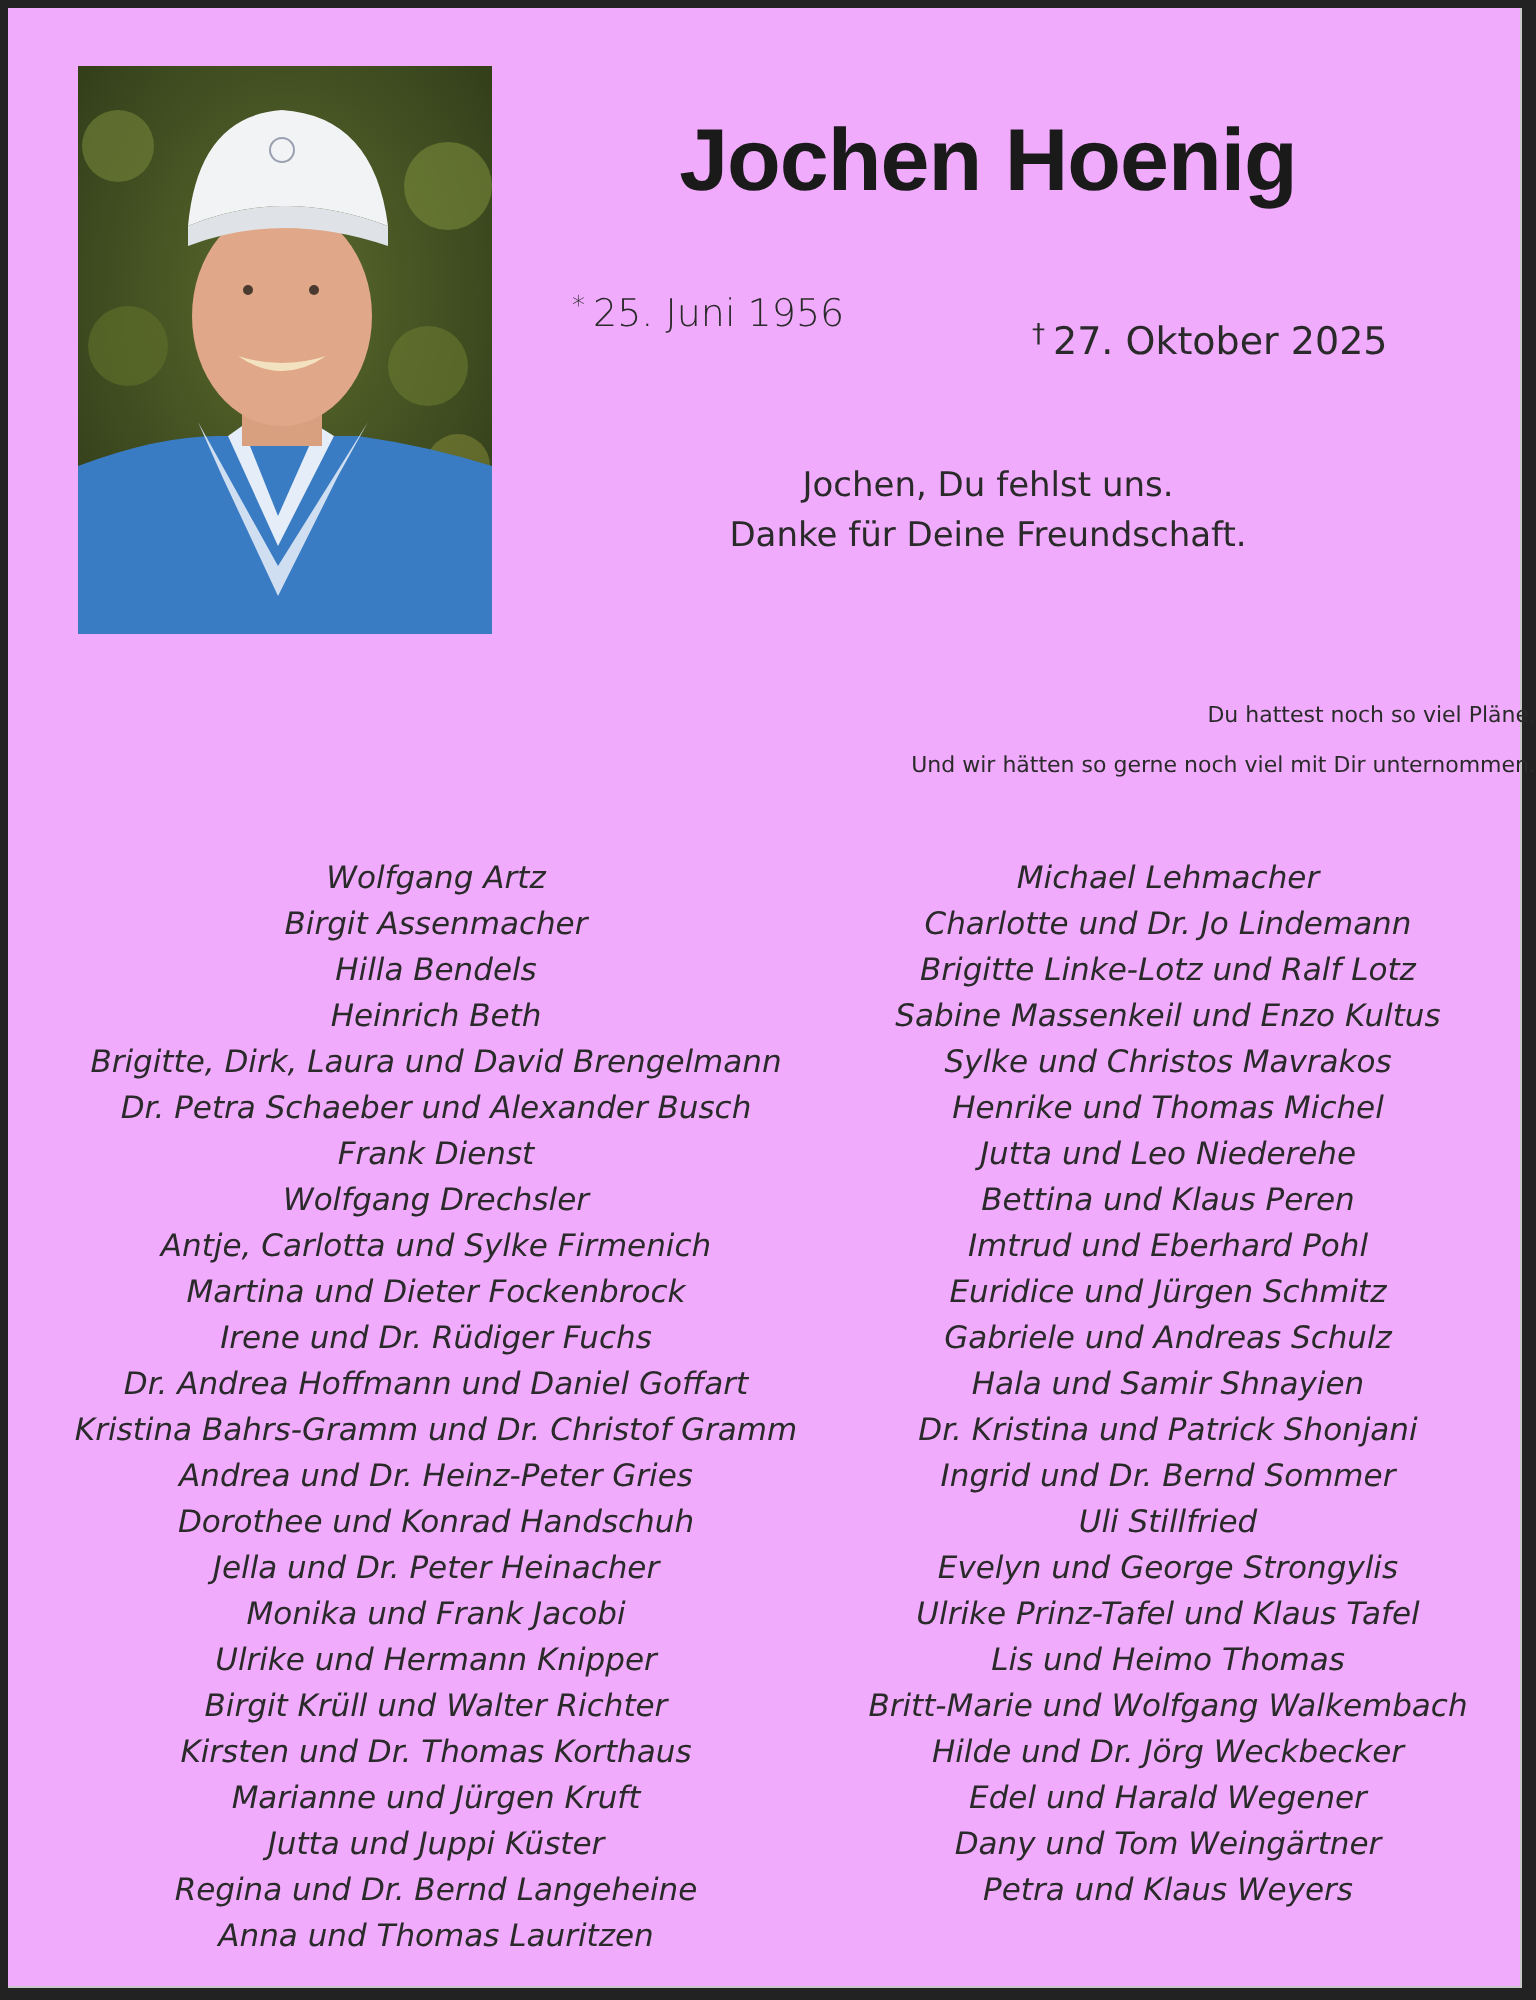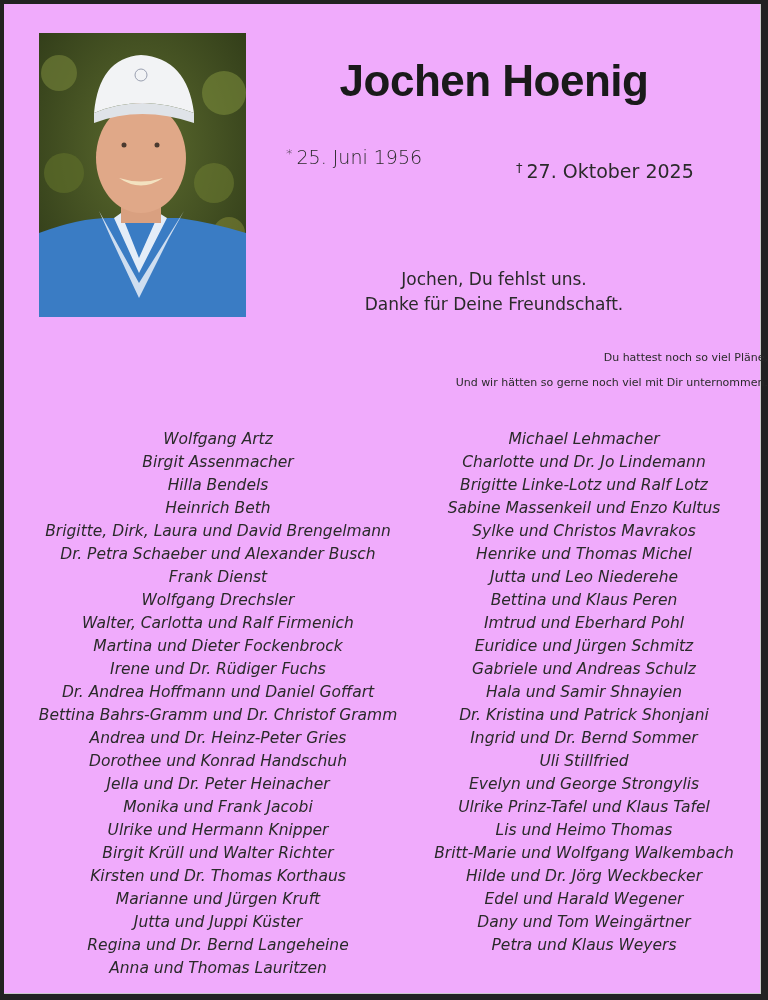--- a/index.html
+++ b/index.html
@@ -32,21 +32,21 @@
     font-size: 19px; font-weight: 300; color: #2a2a2a;
     font-family: "DejaVu Sans", sans-serif;
   }
   .died {
     position: absolute; left: 512px; top: 142px;
     font-size: 19px; color: #2a2a2a; margin-top: 14px;
   }
   .sym { font-size: 13px; vertical-align: 6px; margin-right: 4px; }
   .quote1 {
     position: absolute; left: 250px; top: 227px; width: 480px;
-    text-align: center; font-size: 17px; line-height: 25px; color: #2a2a2a; margin-top: 36px;
+    text-align: center; font-size: 17px; line-height: 25px; color: #2a2a2a;
   }
   .quote2 {
     position: absolute; left: 4px; top: 341px; width: 760px;
     text-align: right; font-size: 11px; line-height: 25px; color: #2a2a2a;
   }
   .col {
     position: absolute; top: 424px;
     text-align: center; font-size: 15.5px; line-height: 23px;
     color: #2a2a2a; white-space: nowrap; font-style: italic;
   }
@@ -116,25 +116,25 @@
 
   <div class="col col-left">
     <div>Wolfgang Artz</div>
     <div>Birgit Assenmacher</div>
     <div>Hilla Bendels</div>
     <div>Heinrich Beth</div>
     <div>Brigitte, Dirk, Laura und David Brengelmann</div>
     <div>Dr. Petra Schaeber und Alexander Busch</div>
     <div>Frank Dienst</div>
     <div>Wolfgang Drechsler</div>
-    <div>Walter, Carlotta und Ralf Firmenich</div>
+    <div>Antje, Carlotta und Sylke Firmenich</div>
     <div>Martina und Dieter Fockenbrock</div>
     <div>Irene und Dr. Rüdiger Fuchs</div>
     <div>Dr. Andrea Hoffmann und Daniel Goffart</div>
-    <div>Bettina Bahrs-Gramm und Dr. Christof Gramm</div>
+    <div>Kristina Bahrs-Gramm und Dr. Christof Gramm</div>
     <div>Andrea und Dr. Heinz-Peter Gries</div>
     <div>Dorothee und Konrad Handschuh</div>
     <div>Jella und Dr. Peter Heinacher</div>
     <div>Monika und Frank Jacobi</div>
     <div>Ulrike und Hermann Knipper</div>
     <div>Birgit Krüll und Walter Richter</div>
     <div>Kirsten und Dr. Thomas Korthaus</div>
     <div>Marianne und Jürgen Kruft</div>
     <div>Jutta und Juppi Küster</div>
     <div>Regina und Dr. Bernd Langeheine</div>

